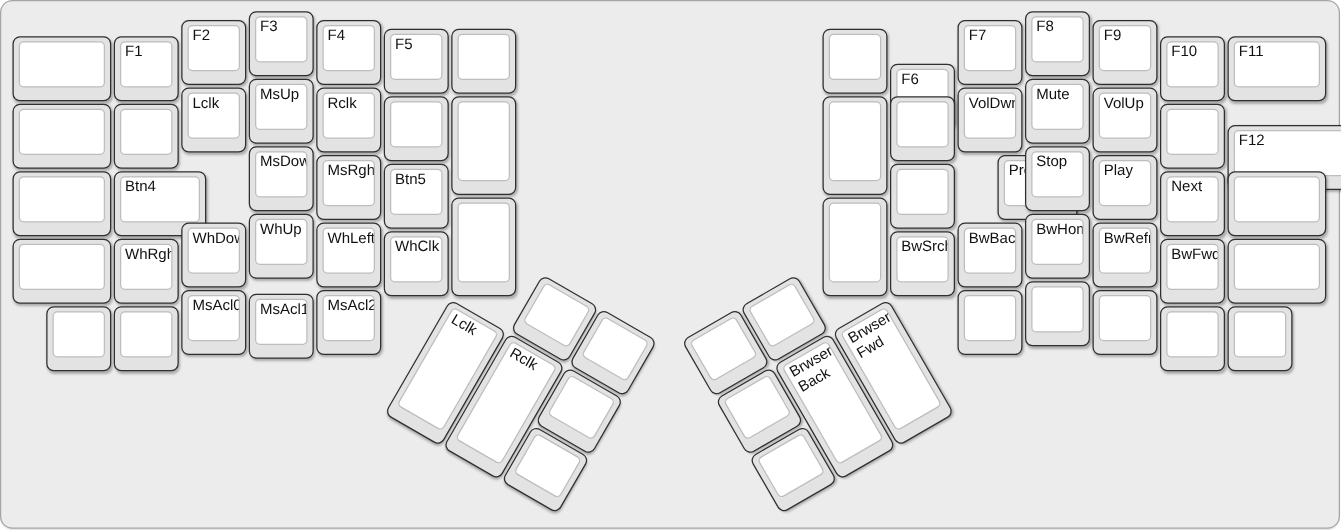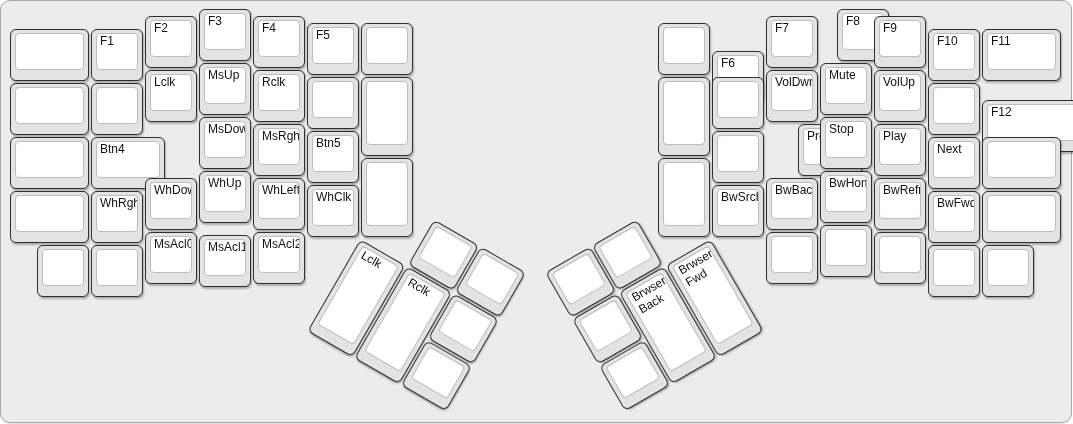--- a/index.html
+++ b/index.html
@@ -353,21 +353,21 @@
           </div>
         </div>
       </div>
       <div class="key" style="left: 765px; top: 14.75px; width: 54px; height: 54px;">
         <div class="cap">
           <div class="cap-top">
             <span class="key-label">F7</span>
           </div>
         </div>
       </div>
-      <div class="key" style="left: 819px; top: 8px; width: 54px; height: 54px; margin-left: 17px;">
+      <div class="key" style="left: 819px; top: 8px; width: 54px; height: 54px;">
         <div class="cap">
           <div class="cap-top">
             <span class="key-label">F8</span>
           </div>
         </div>
       </div>
       <div class="key" style="left: 873px; top: 14.75px; width: 54px; height: 54px;">
         <div class="cap">
           <div class="cap-top">
             <span class="key-label">F9</span>

